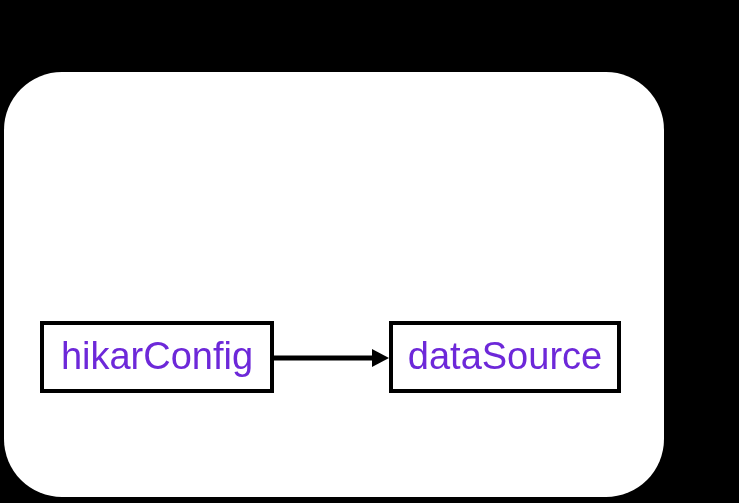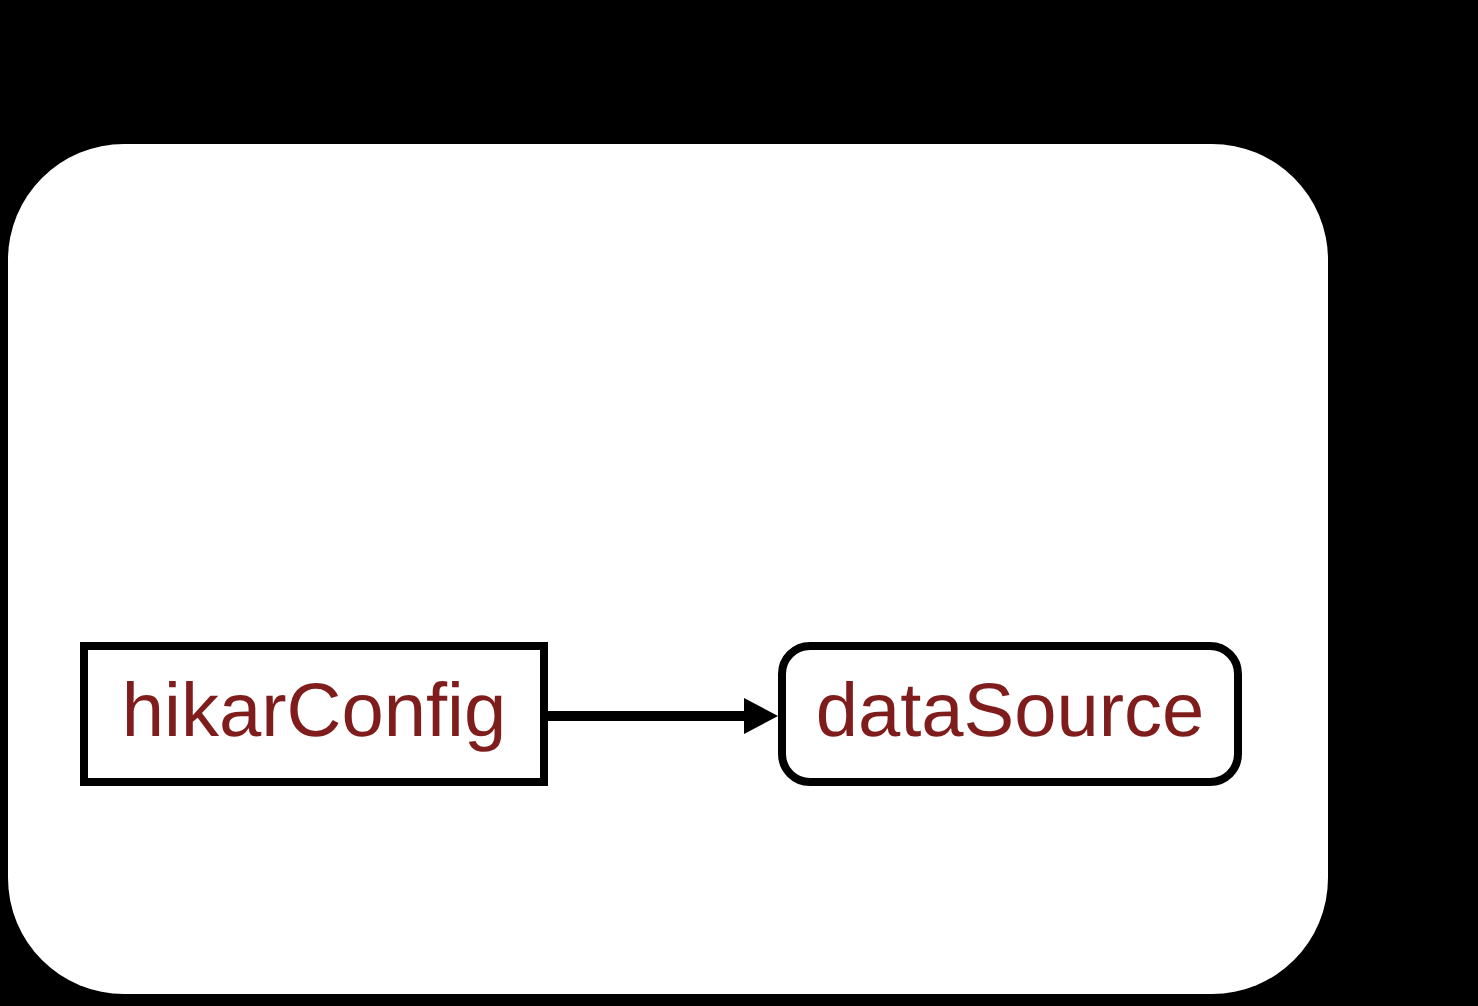--- a/index.html
+++ b/index.html
@@ -35,26 +35,25 @@
     align-items: center;
     justify-content: center;
   }
   .node--left {
     left: 36px;
     width: 234px;
   }
   .node--right {
     left: 385px;
     width: 232px;
-    border-radius: 16px;
   }
   .node-label {
     font-size: 38px;
     line-height: 1;
-    color: #7f1d1d;
+    color: #6d28d9;
     white-space: nowrap;
     
     transform: translateY(-1px);
   }
   .edge-svg {
     position: absolute;
     left: 268px;
     top: 268px;
     width: 120px;
     height: 36px;

